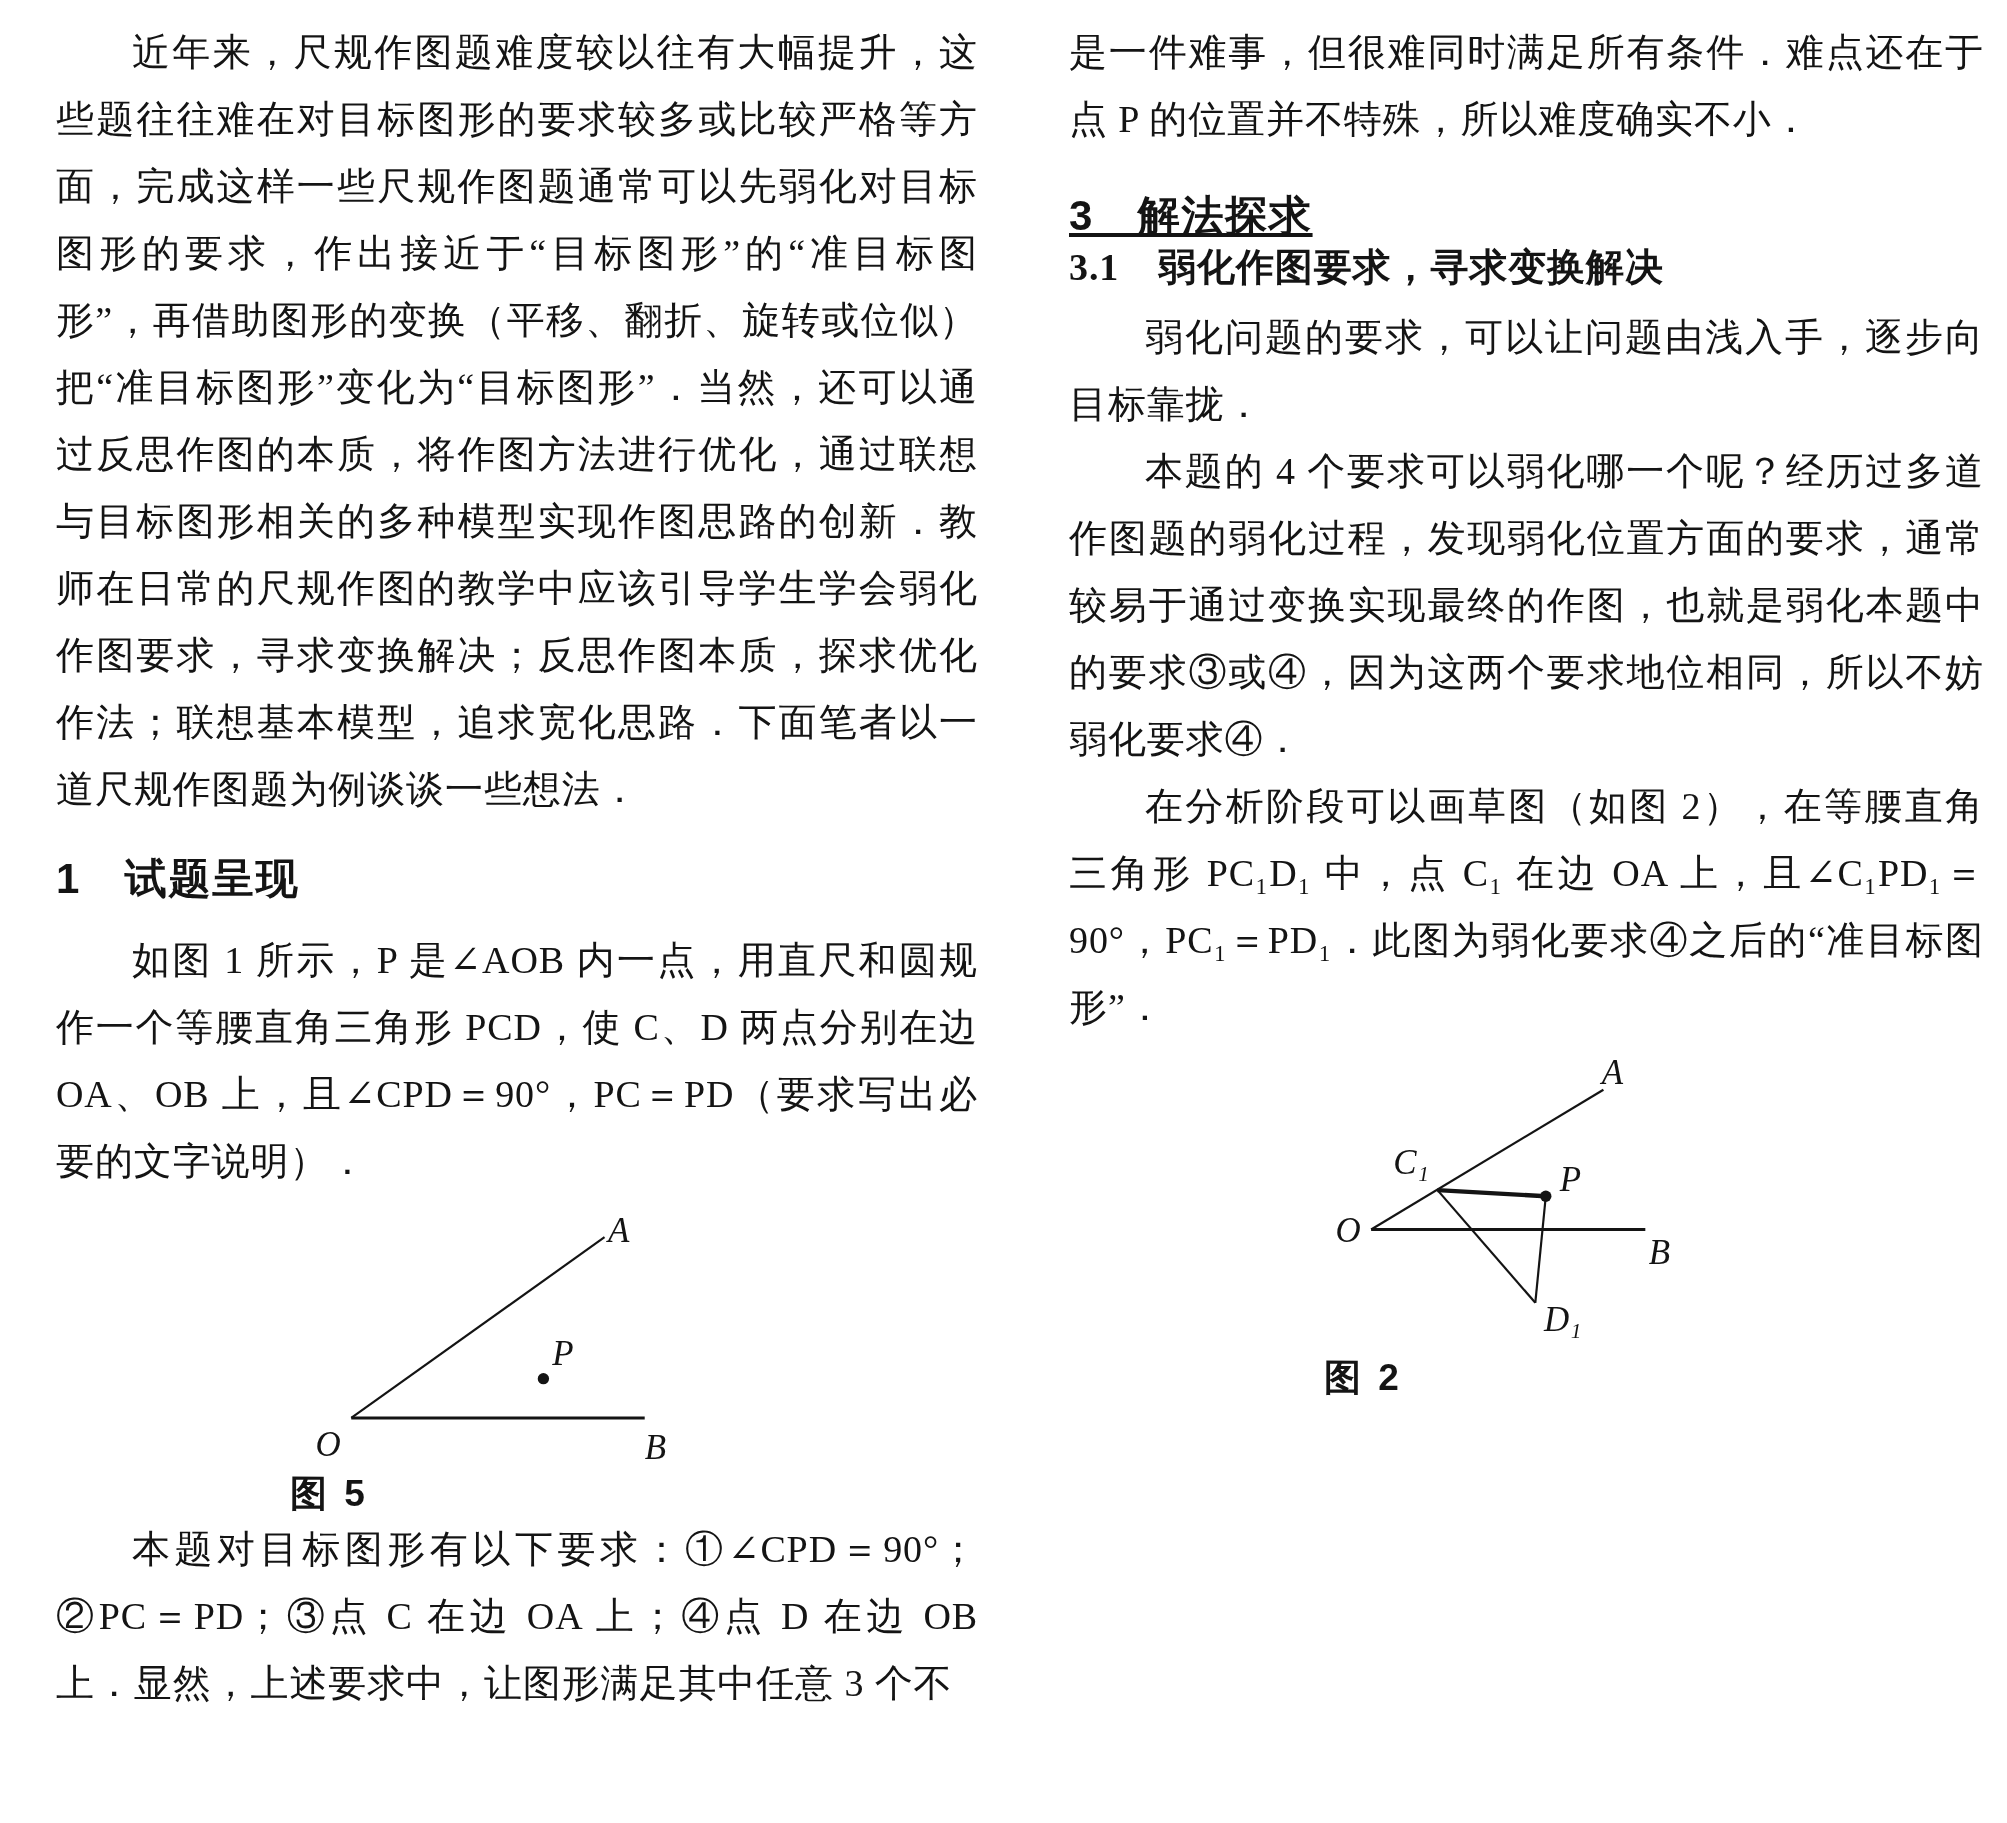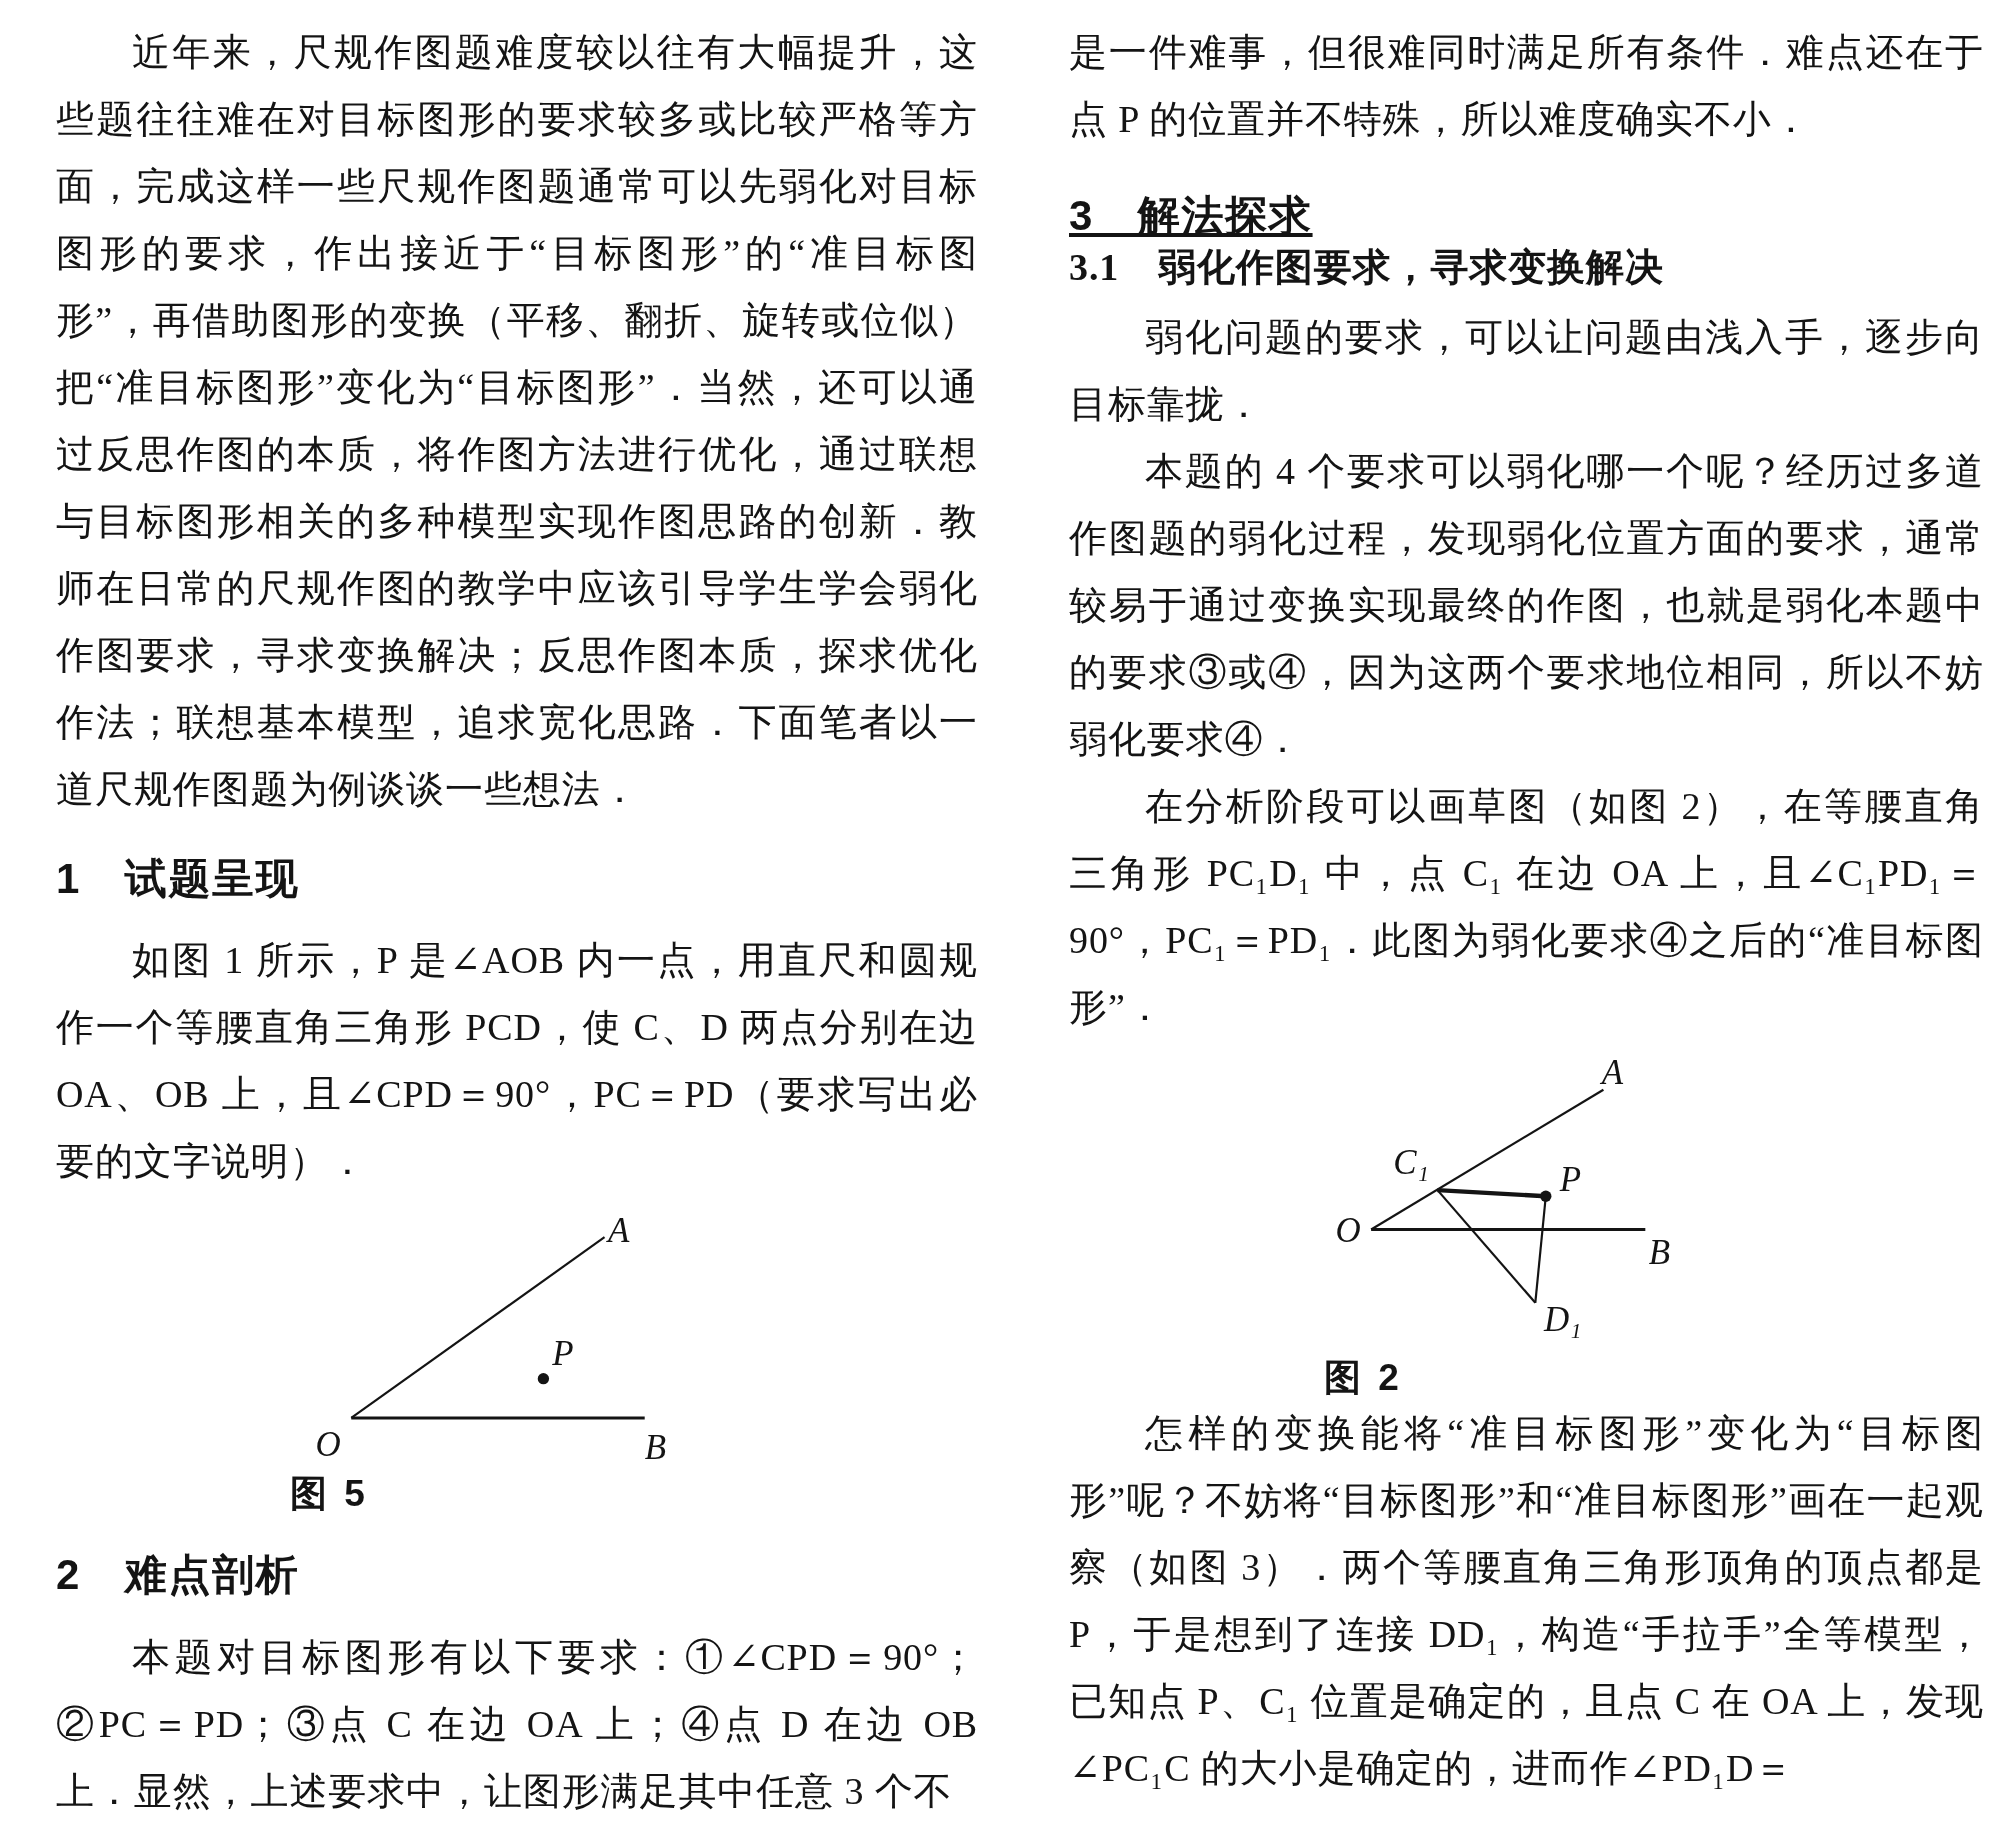--- a/index.html
+++ b/index.html
@@ -85,21 +85,20 @@
       <line class="geo-line" x1="70" y1="245" x2="406" y2="245" stroke-width="3.5"></line>
       <circle cx="290" cy="200" r="6.5" fill="#141414"></circle>
       <text x="364" y="44">A</text>
       <text x="58" y="288" text-anchor="end">O</text>
       <text x="406" y="292">B</text>
       <text x="300" y="184">P</text>
     </svg>
     <div class="figure-caption">图 5</div>
   </div>
 
-  <h2 class="sec-heading h-sec2">2　难点剖析</h2>
 
   <p class="body-text">本题对目标图形有以下要求：①∠CPD＝90°；②PC＝PD；③点 C 在边 OA 上；④点 D 在边 OB 上．显然，上述要求中，让图形满足其中任意 3 个不</p>
 
 </div>
 
 <div class="column col-right">
 
   <p class="body-text no-indent p-cont">是一件难事，但很难同时满足所有条件．难点还在于点 P 的位置并不特殊，所以难度确实不小．</p>
 
   <h2 class="sec-heading h-sec3">3　解法探求</h2>
@@ -123,16 +122,15 @@
       <text x="318" y="36">A</text>
       <text x="42" y="216" text-anchor="end">O</text>
       <text x="372" y="242">B</text>
       <text x="120" y="138" text-anchor="end">C₁</text>
       <text x="270" y="158">P</text>
       <text x="252" y="318">D₁</text>
     </svg>
     <div class="figure-caption">图 2</div>
   </div>
 
-  <p class="body-text">怎样的变换能将“准目标图形”变化为“目标图形”呢？不妨将“目标图形”和“准目标图形”画在一起观察（如图 3）．两个等腰直角三角形顶角的顶点都是 P，于是想到了连接 DD₁，构造“手拉手”全等模型，已知点 P、C₁ 位置是确定的，且点 C 在 OA 上，发现∠PC₁C 的大小是确定的，进而作∠PD₁D＝</p>
 
 </div>
 
 
 </body></html>

